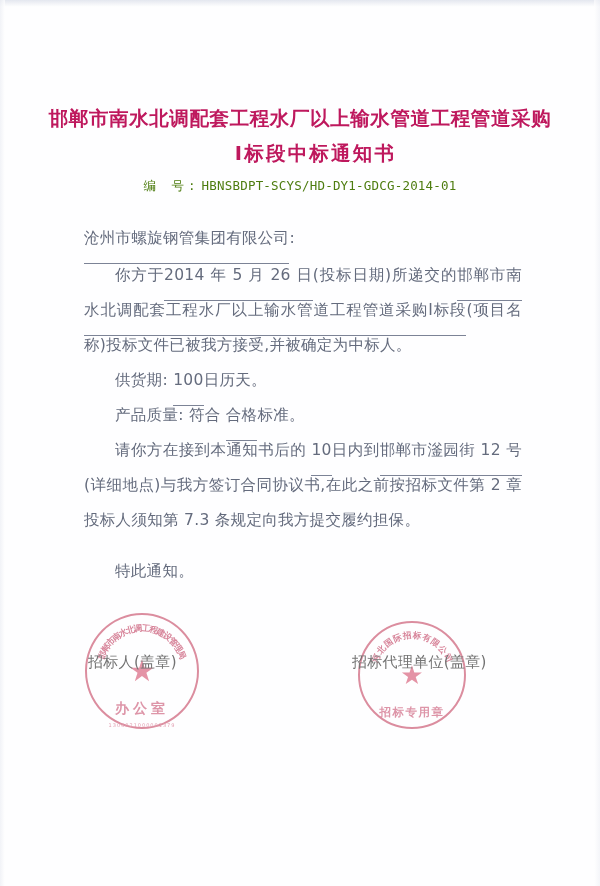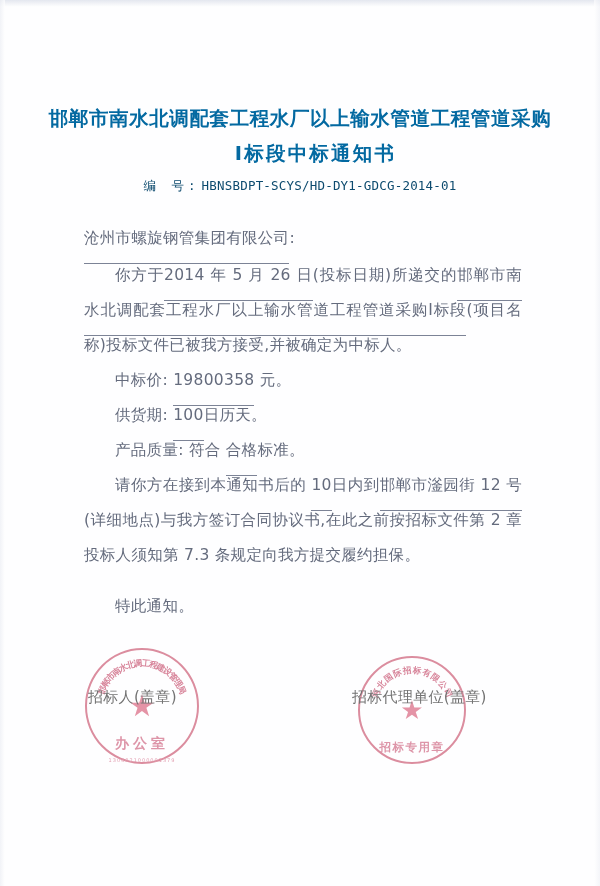--- a/index.html
+++ b/index.html
@@ -48,35 +48,35 @@
   
   .title-block {
     text-align: center;
     margin-top: 104px;
   }
   .title-line {
     font-family: "DejaVu Sans", sans-serif;
     font-weight: bold;
     font-size: 19.5px;
     letter-spacing: .6px;
-    color: #0369a1;
+    color: #be185d;
     line-height: 30px;
     white-space: nowrap;
   }
   .title-line.second {
     margin-top: 5px;
     letter-spacing: 2.2px;
     padding-left: 31px;
   }
   .doc-number {
     margin-top: 9px;
     text-align: center;
     font-family: "DejaVu Sans Mono", monospace;
     font-size: 12.5px;
-    color: #0c4a6e;
+    color: #4d7c0f;
     letter-spacing: .2px;
   }
   .doc-number .label {
     letter-spacing: 4px;
     margin-right: 2px;
   }
 
   
   .body-block {
     margin-top: 26px;
@@ -214,21 +214,20 @@
     <div class="doc-number">
       <span class="label">编 号:</span><span>HBNSBDPT-SCYS/HD-DY1-GDCG-2014-01</span>
     </div>
 
     <div class="body-block">
 
       <div class="addressee"><span class="u">沧州市螺旋钢管集团有限公司</span><span>:</span></div>
 
       <div class="para"><span>你方于</span><span class="u nowrap">2014 年 5 月 26 日</span><span>(投标日期)所递交的</span><span class="u">邯郸市南水北</span><span class="u">调配套工程水厂以上输水管道工程管道采购Ⅰ标段</span><span>(项目名称)投标</span><span>文件已被我方接受,并被确定为中标人。</span></div>
 
-      <div class="kv"><span>中标价:</span> <span class="u">19800358</span> <span>元。</span></div>
 
       <div class="kv"><span>供货期:</span> <span class="u">100</span><span>日历天。</span></div>
 
       <div class="kv"><span>产品质量:</span> <span>符合</span> <span class="u">合格</span><span>标准。</span></div>
 
       <div class="para"><span>请你方在接到本通知书后的</span> <span class="u">10</span><span>日内到</span><span class="u nowrap">邯郸市滏园街 12 号</span><span>(详细</span><span>地点)与我方签订合同协议书,在此之前按招标文件第 2 章投标人须</span><span>知第 7.3 条规定向我方提交履约担保。</span></div>
 
       <div class="tail">特此通知。</div>
     </div>
 

